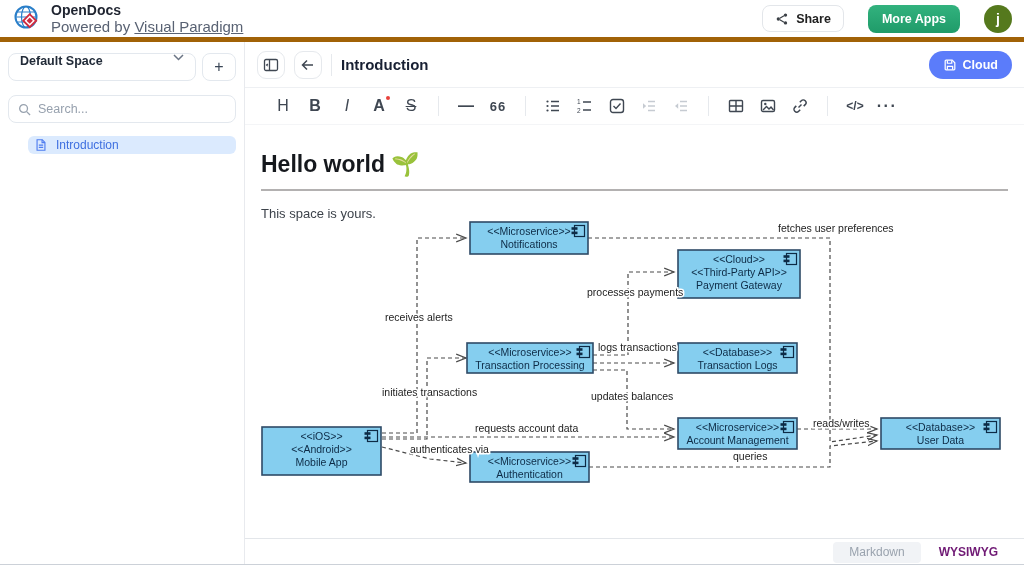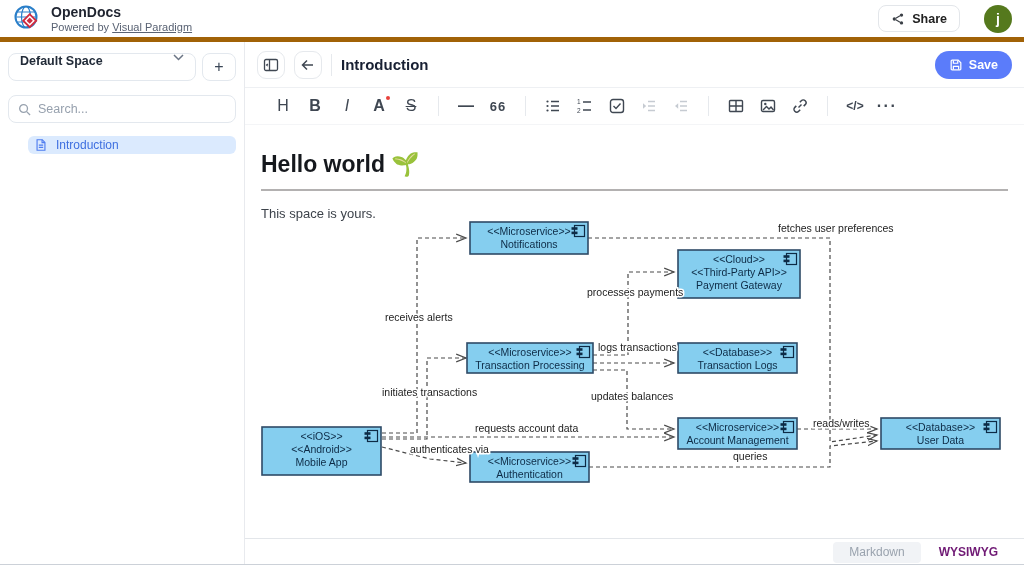--- a/index.html
+++ b/index.html
@@ -5,21 +5,21 @@
   * { margin:0; padding:0; box-sizing:border-box; }
   html,body { width:1024px; height:565px; overflow:hidden; background:#fff;
     font-family:"Liberation Sans", sans-serif; position:relative; }
   body::after { content:""; position:absolute; left:0; right:0; bottom:0; height:1px; background:#ccd1d8; }
 
   
   .topbar { height:42px; display:flex; align-items:center; padding:0 12px; border-bottom:5px solid #a16207; }
   .logo { width:31px; height:31px; display:flex; }
   .brand { margin-left:8px; }
   .app-name { font-size:14px; font-weight:700; color:#1f2430; line-height:1.15; }
-  .powered { font-size:11px; color:#596273; }
+  .powered { font-size:15px; color:#596273; }
   .powered a { color:#596273; text-decoration:underline; cursor:pointer; }
   .top-actions { margin-left:auto; display:flex; align-items:center; gap:24px; }
   .share-btn { height:27px; display:flex; align-items:center; gap:7px; padding:0 12px;
     background:#fff; border:1px solid #e3e6ea; border-radius:8px; font-size:12.5px; font-weight:700; color:#222; cursor:pointer; }
   .share-btn svg { width:14px; height:14px; }
   .more-apps-btn { height:28px; padding:0 14px; border:none; border-radius:8px; color:#fff;
     font-size:12.5px; font-weight:700; cursor:pointer;
     background:linear-gradient(180deg, var(--green_from), var(--green_to)); }
   .avatar { width:28px; height:28px; border-radius:50%; background:var(--avatar_bg); color:#fff;
     font-size:14px; font-weight:700; display:flex; align-items:center; justify-content:center; cursor:pointer; }
@@ -112,20 +112,21 @@
   <div class="top-actions">
     <button class="share-btn">
       <svg viewBox="0 0 16 16">
         <circle cx="12" cy="3.5" r="1.9" fill="#3a3f45"></circle>
         <circle cx="3.8" cy="8" r="1.9" fill="#3a3f45"></circle>
         <circle cx="12" cy="12.5" r="1.9" fill="#3a3f45"></circle>
         <path d="M5.5 7.1l4.8-2.9M5.5 8.9l4.8 2.9" stroke="#3a3f45" stroke-width="1.3" fill="none"></path>
       </svg>
       <span>Share</span>
     </button>
+    <button class="more-apps-btn">More Apps</button>
     <div class="avatar">j</div>
   </div>
 </div>
 
 <div class="layout">
 
   <div class="sidebar">
     <div class="space-row">
       <div class="space-select">
         <span>Default Space</span>
@@ -168,21 +169,21 @@
           <path d="M13 8H3M7 3.5L2.5 8 7 12.5"></path>
         </svg>
       </button>
       <div class="vdiv"></div>
       <span class="ed-title">Introduction</span>
       <button class="save-btn">
         <svg viewBox="0 0 16 16" fill="none" stroke="#fff" stroke-width="1.4">
           <path d="M2.5 3.5a1 1 0 011-1h7l3 3v7a1 1 0 01-1 1h-9a1 1 0 01-1-1z"></path>
           <path d="M5 2.8v3.2h5V2.8M5 13.2V9.5h6v3.7"></path>
         </svg>
-        <span>Save</span>
+        <span>Cloud</span>
       </button>
     </div>
 
     <div class="ed-toolbar">
         <button class="tb-btn">
           <span class="tg" style="font-weight:500">H</span>
         </button>
         <button class="tb-btn">
           <span class="tg" style="font-weight:800">B</span>
         </button>

